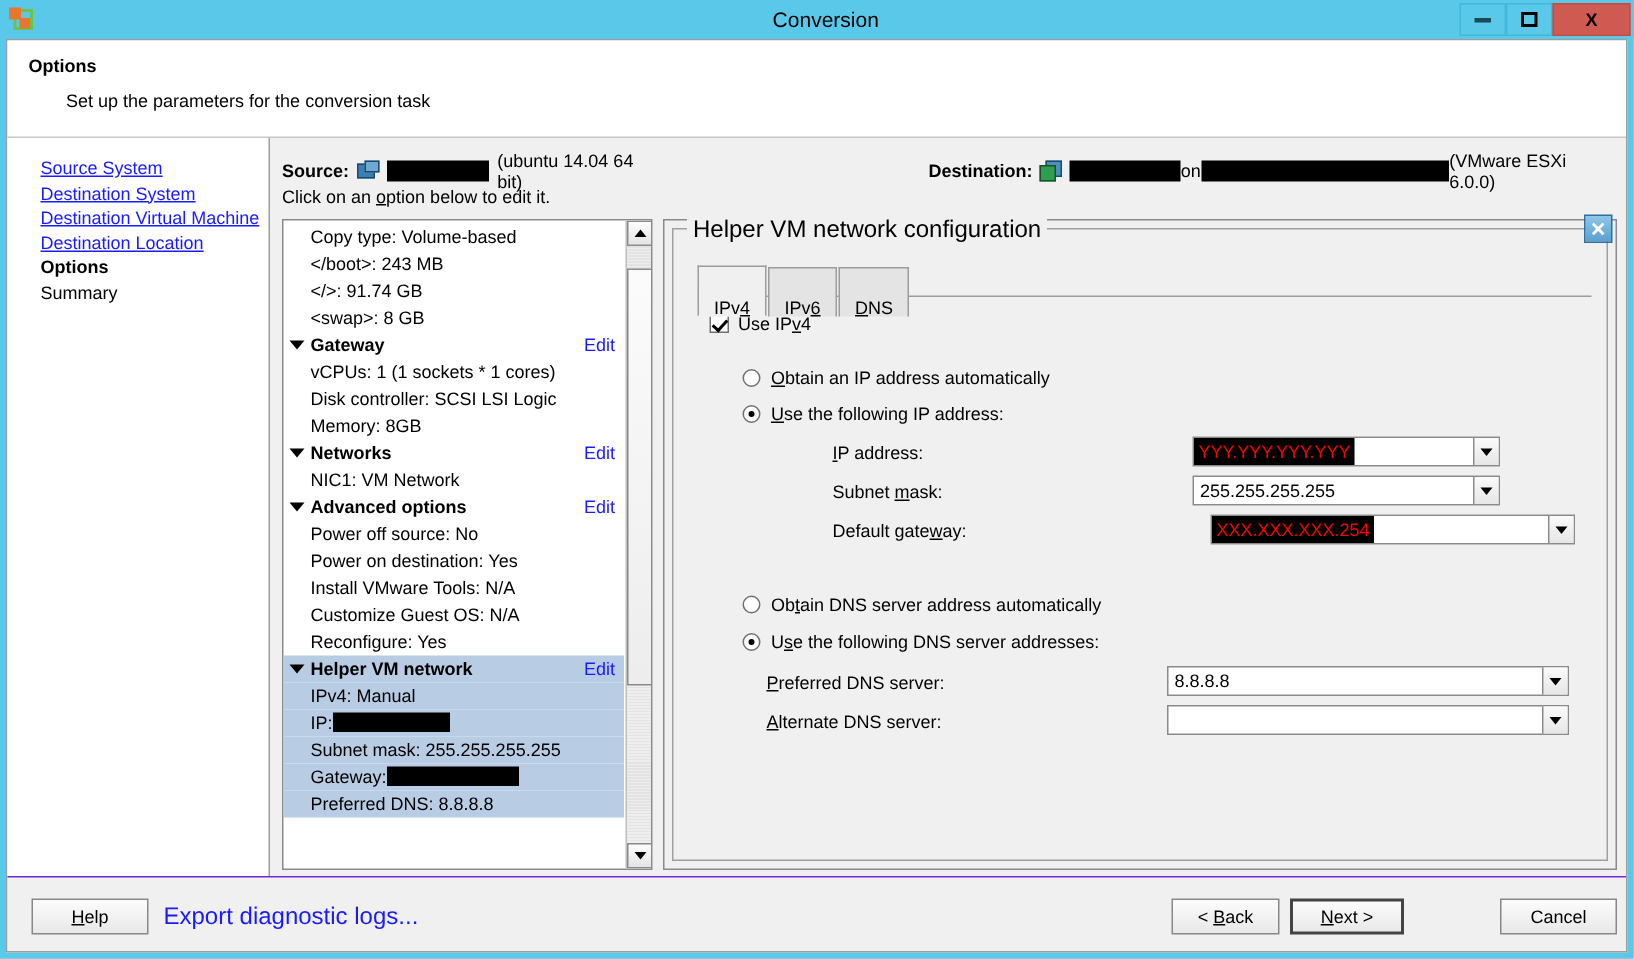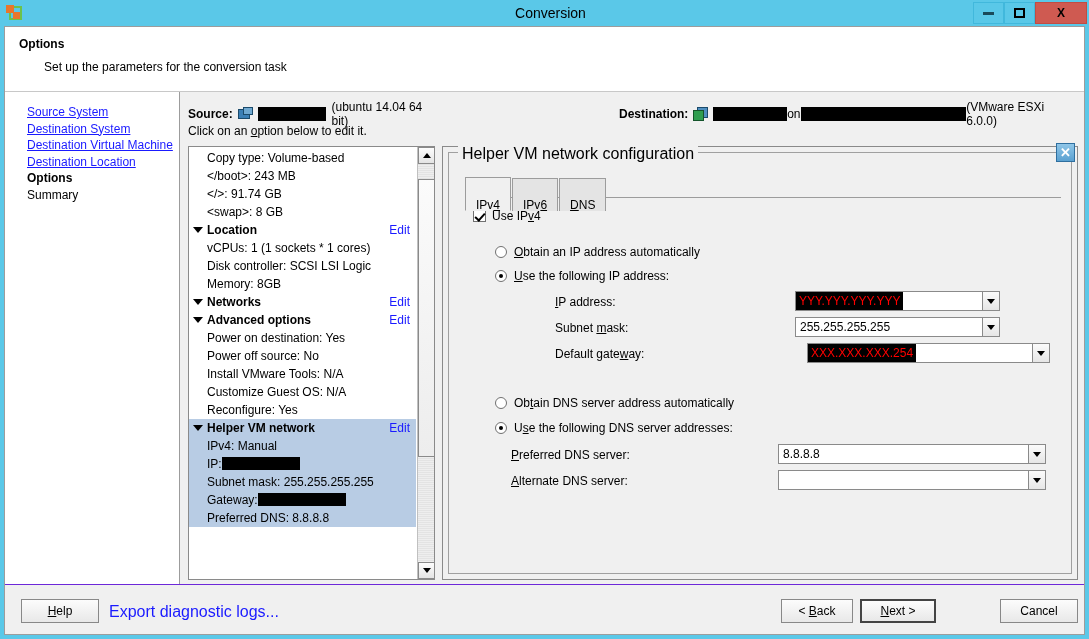--- a/index.html
+++ b/index.html
@@ -405,28 +405,29 @@
         </div>
 
         <div id="panes">
 
           <div id="treepane">
             <div id="treelist">
                 <div class="tnode"><span>Copy type: Volume-based</span></div>
                 <div class="tnode"><span>&lt;/boot&gt;: 243 MB</span></div>
                 <div class="tnode"><span>&lt;/&gt;: 91.74 GB</span></div>
                 <div class="tnode"><span>&lt;swap&gt;: 8 GB</span></div>
-                <div class="tnode group"><span class="tri"></span><span>Location</span><span class="edit">Edit</span></div>
+                <div class="tnode group"><span class="tri"></span><span>Gateway</span><span class="edit">Edit</span></div>
                 <div class="tnode"><span>vCPUs: 1 (1 sockets * 1 cores)</span></div>
                 <div class="tnode"><span>Disk controller: SCSI LSI Logic</span></div>
                 <div class="tnode"><span>Memory: 8GB</span></div>
                 <div class="tnode group"><span class="tri"></span><span>Networks</span><span class="edit">Edit</span></div>
+                <div class="tnode"><span>NIC1: VM Network</span></div>
                 <div class="tnode group"><span class="tri"></span><span>Advanced options</span><span class="edit">Edit</span></div>
+                <div class="tnode"><span>Power off source: No</span></div>
                 <div class="tnode"><span>Power on destination: Yes</span></div>
-                <div class="tnode"><span>Power off source: No</span></div>
                 <div class="tnode"><span>Install VMware Tools: N/A</span></div>
                 <div class="tnode"><span>Customize Guest OS: N/A</span></div>
                 <div class="tnode"><span>Reconfigure: Yes</span></div>
                 <div class="tnode group sel"><span class="tri"></span><span>Helper VM network</span><span class="edit">Edit</span></div>
                 <div class="tnode sel"><span>IPv4: Manual</span></div>
                 <div class="tnode sel"><span>IP:</span><span class="redact-inline" style="width: 78px;"></span></div>
                 <div class="tnode sel"><span>Subnet mask: 255.255.255.255</span></div>
                 <div class="tnode sel"><span>Gateway:</span><span class="redact-inline" style="width: 88px;"></span></div>
                 <div class="tnode sel"><span>Preferred DNS: 8.8.8.8</span></div>
               </div>

